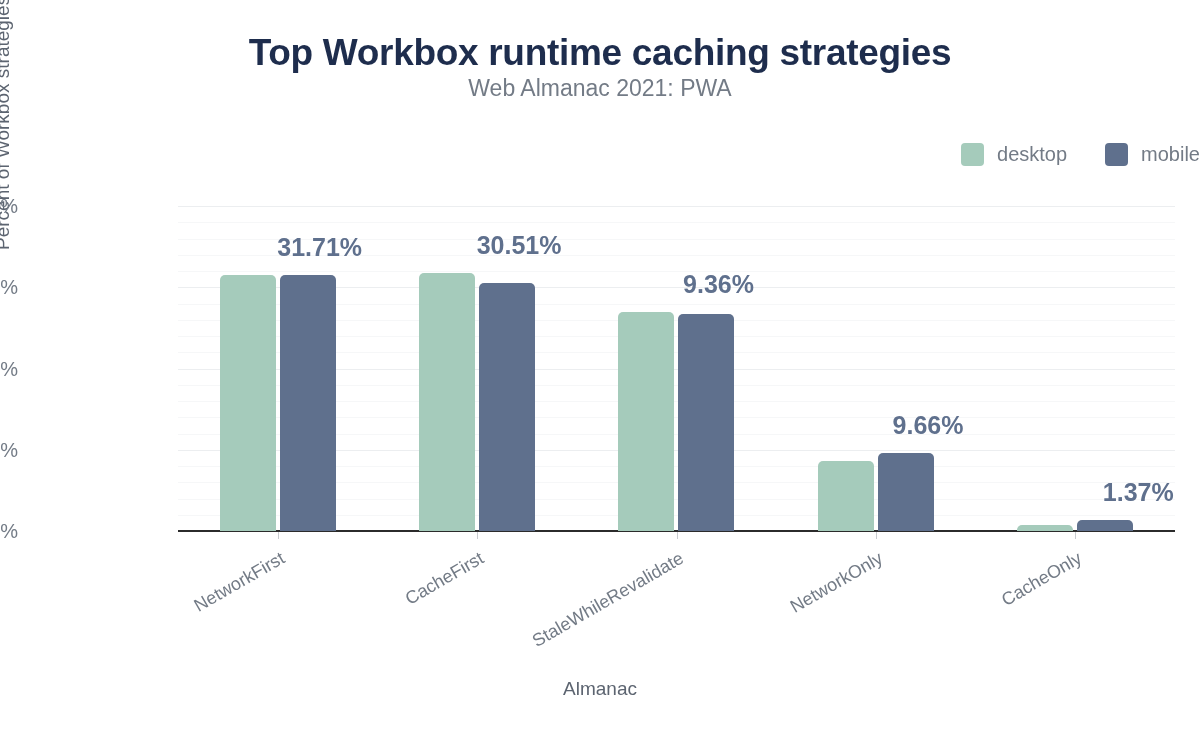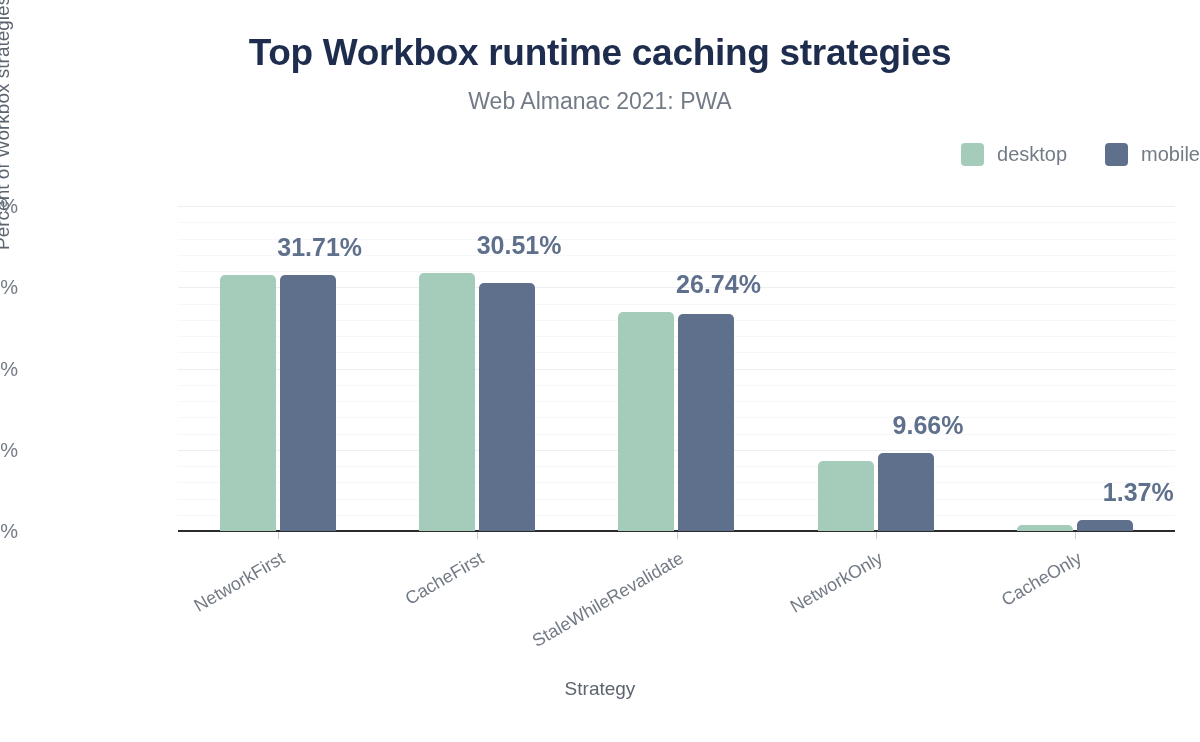--- a/index.html
+++ b/index.html
@@ -26,21 +26,21 @@
     left: 0;
     width: 1200px;
     text-align: center;
     font-size: 37px;
     font-weight: bold;
     color: #1e2d4d;
     letter-spacing: -0.3px;
   }
   .chart-subtitle {
     position: absolute;
-    top: 88px;
+    top: 75px;
     left: 0;
     width: 1200px;
     text-align: center;
     font-size: 23px;
     font-weight: normal;
     color: #737b86;
   }
 
   
   .legend {
@@ -225,34 +225,34 @@
       <div class="group" style="left: 598.2px; width: 199.4px;">
         <div class="bar desktop" style="height: 69.875px; width: 56px; left: 41.7px;"></div>
         <div class="bar mobile" style="height: 78.4875px; width: 56px; left: 101.7px;"></div>
       </div>
       <div class="group" style="left: 797.6px; width: 199.4px;">
         <div class="bar desktop" style="height: 5.6875px; width: 56px; left: 41.7px;"></div>
         <div class="bar mobile" style="height: 11.1312px; width: 56px; left: 101.7px;"></div>
       </div>
     </div>
 
-  <div class="x-axis-title">Strategy</div>
+  <div class="x-axis-title">Almanac</div>
 
 <div class="y-tick" style="top: 531px;">0.00%</div>
     <div class="y-tick" style="top: 449.75px;">10.00%</div>
     <div class="y-tick" style="top: 368.5px;">20.00%</div>
     <div class="y-tick" style="top: 287.25px;">30.00%</div>
     <div class="y-tick" style="top: 206px;">40.00%</div>
     <div class="data-label" style="left: 319.7px; top: 233.469px;">31.71%</div>
     <div class="x-tick-mark" style="left: 277.7px;"></div>
     <div class="x-label" style="left: -22.3px; top: 548px; width: 300px;">NetworkFirst</div>
     <div class="data-label" style="left: 519.1px; top: 231.356px;">30.51%</div>
     <div class="x-tick-mark" style="left: 477.1px;"></div>
     <div class="x-label" style="left: 177.1px; top: 548px; width: 300px;">CacheFirst</div>
-    <div class="data-label" style="left: 718.5px; top: 270.438px;">26.74%</div>
+    <div class="data-label" style="left: 718.5px; top: 270.438px;">9.36%</div>
     <div class="x-tick-mark" style="left: 676.5px;"></div>
     <div class="x-label" style="left: 376.5px; top: 548px; width: 300px;">StaleWhileRevalidate</div>
     <div class="data-label" style="left: 928px; top: 410.512px;">9.66%</div>
     <div class="x-tick-mark" style="left: 875.9px;"></div>
     <div class="x-label" style="left: 575.9px; top: 548px; width: 300px;">NetworkOnly</div>
     <div class="data-label" style="left: 1117.3px; top: 477.869px; margin-left: 21px;">1.37%</div>
     <div class="x-tick-mark" style="left: 1075.3px;"></div>
     <div class="x-label" style="left: 775.3px; top: 548px; width: 300px;">CacheOnly</div>
   </div>
 

